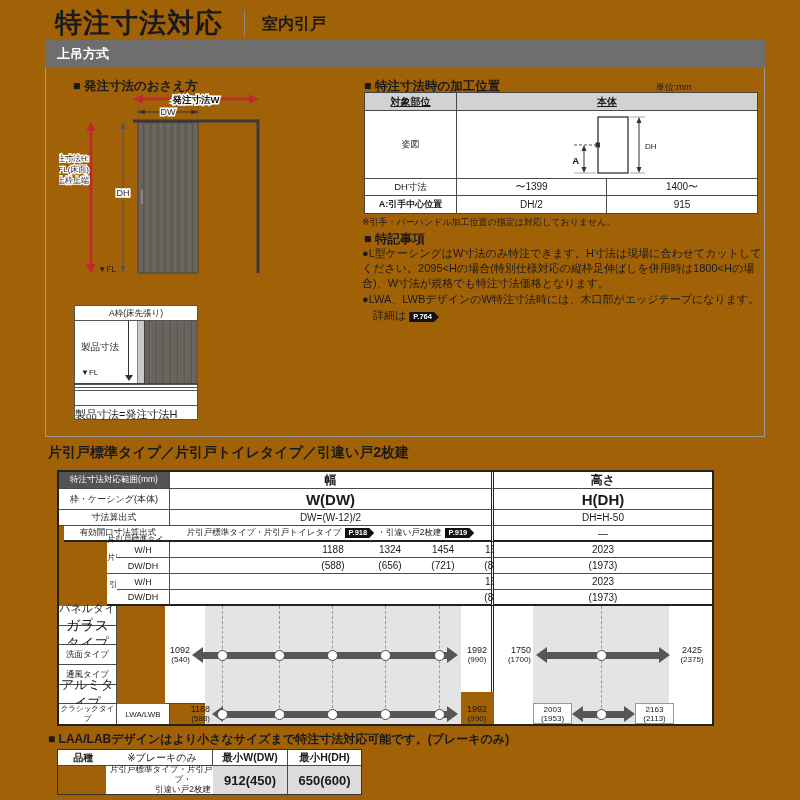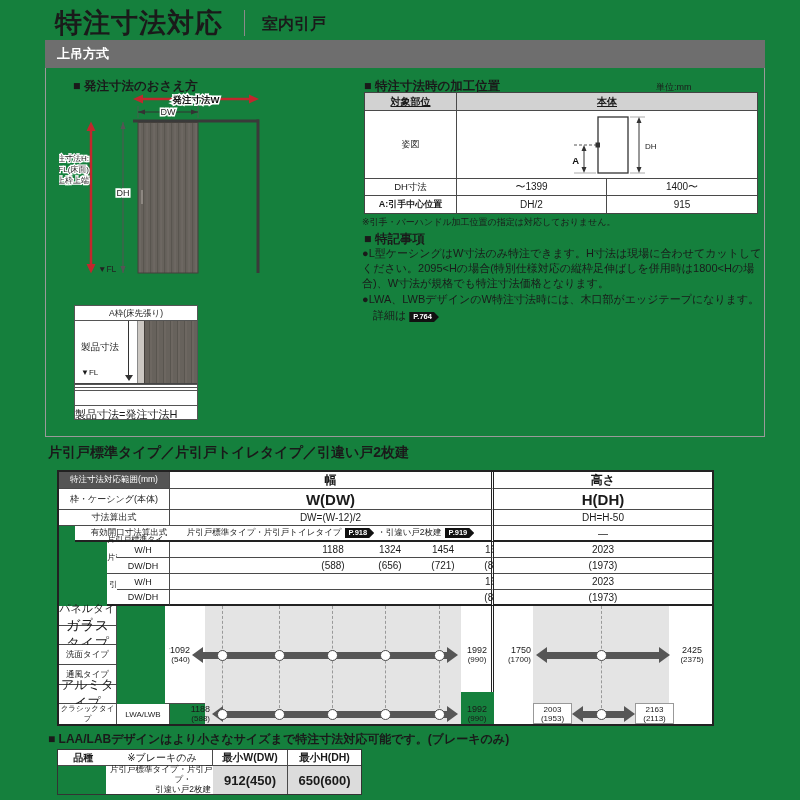--- a/index.html
+++ b/index.html
@@ -1,16 +1,16 @@
 <!DOCTYPE html>
 <html><head>
 <meta charset="utf-8">
 <style>
   html,body{margin:0;padding:0;background:#fff;}
-  .page{position:relative;width:800px;height:800px;background:#15803d;overflow:hidden;
+  .page{position:relative;width:800px;height:800px;background:#a16207;overflow:hidden;
         font-family:"Liberation Sans","DejaVu Sans",sans-serif;color:#1a1a1a;}
   .abs{position:absolute;}
   
   .pg-title{position:absolute;left:55px;top:5px;font-size:27px;font-weight:bold;letter-spacing:1px;}
   .pg-divider{position:absolute;left:244px;top:10px;width:1px;height:26px;background:#8a8a8a;}
   .pg-subtitle{position:absolute;left:262px;top:14px;font-size:16px;font-weight:bold;}
   .section-bar{position:absolute;left:45px;top:40px;width:720px;height:28px;background:#6e6e6e;
                color:#fff;font-size:13px;font-weight:bold;line-height:28px;padding-left:12px;box-sizing:border-box;}
   .content-box{position:absolute;left:45px;top:68px;width:720px;height:369px;border:1px solid #9a9a9a;border-top:none;box-sizing:border-box;}
   .h2{position:absolute;font-size:12.5px;font-weight:bold;}
@@ -187,21 +187,21 @@
     <div class="cell" style="left:435px;top:0;width:218px;height:17px;font-size:12px;font-weight:bold;border-right:none;">高さ</div>
 
     <div class="cell" style="left:0;top:17px;width:111px;height:21px;font-size:9px;">枠・ケーシング(本体)</div>
     <div class="cell dr" style="left:111px;top:17px;width:324px;height:21px;font-size:15px;font-weight:bold;">W(DW)</div>
     <div class="cell" style="left:435px;top:17px;width:218px;height:21px;font-size:15px;font-weight:bold;border-right:none;">H(DH)</div>
 
     <div class="cell" style="left:0;top:38px;width:111px;height:16px;font-size:9px;">寸法算出式</div>
     <div class="cell dr" style="left:111px;top:38px;width:324px;height:16px;font-size:10px;">DW=(W-12)/2</div>
     <div class="cell" style="left:435px;top:38px;width:218px;height:16px;font-size:10px;border-right:none;">DH=H-50</div>
 
-    <div class="cell hb" style="left:16px;top:54px;width:109px;height:16px;font-size:8.5px;text-align:center;">有効開口寸法算出式</div>
+    <div class="cell hb" style="left:5px;top:54px;width:109px;height:16px;font-size:8.5px;text-align:center;">有効開口寸法算出式</div>
     <div class="cell dr hb" style="left:111px;top:54px;width:324px;height:16px;font-size:8.5px;gap:3px;">
       <span>片引戸標準タイプ・片引戸トイレタイプ</span>
       <span class="pbadge">P.918</span>
       <span>・引違い戸2枚建</span>
       <span class="pbadge">P.919</span>
     </div>
     <div class="cell hb" style="left:435px;top:54px;width:218px;height:16px;font-size:10px;border-right:none;">―</div>
 
     <div class="cell pre" style="left:0;top:70px;width:58px;height:32px;font-size:8px;">片引戸標準タイプ
 片引戸トイレタイプ

